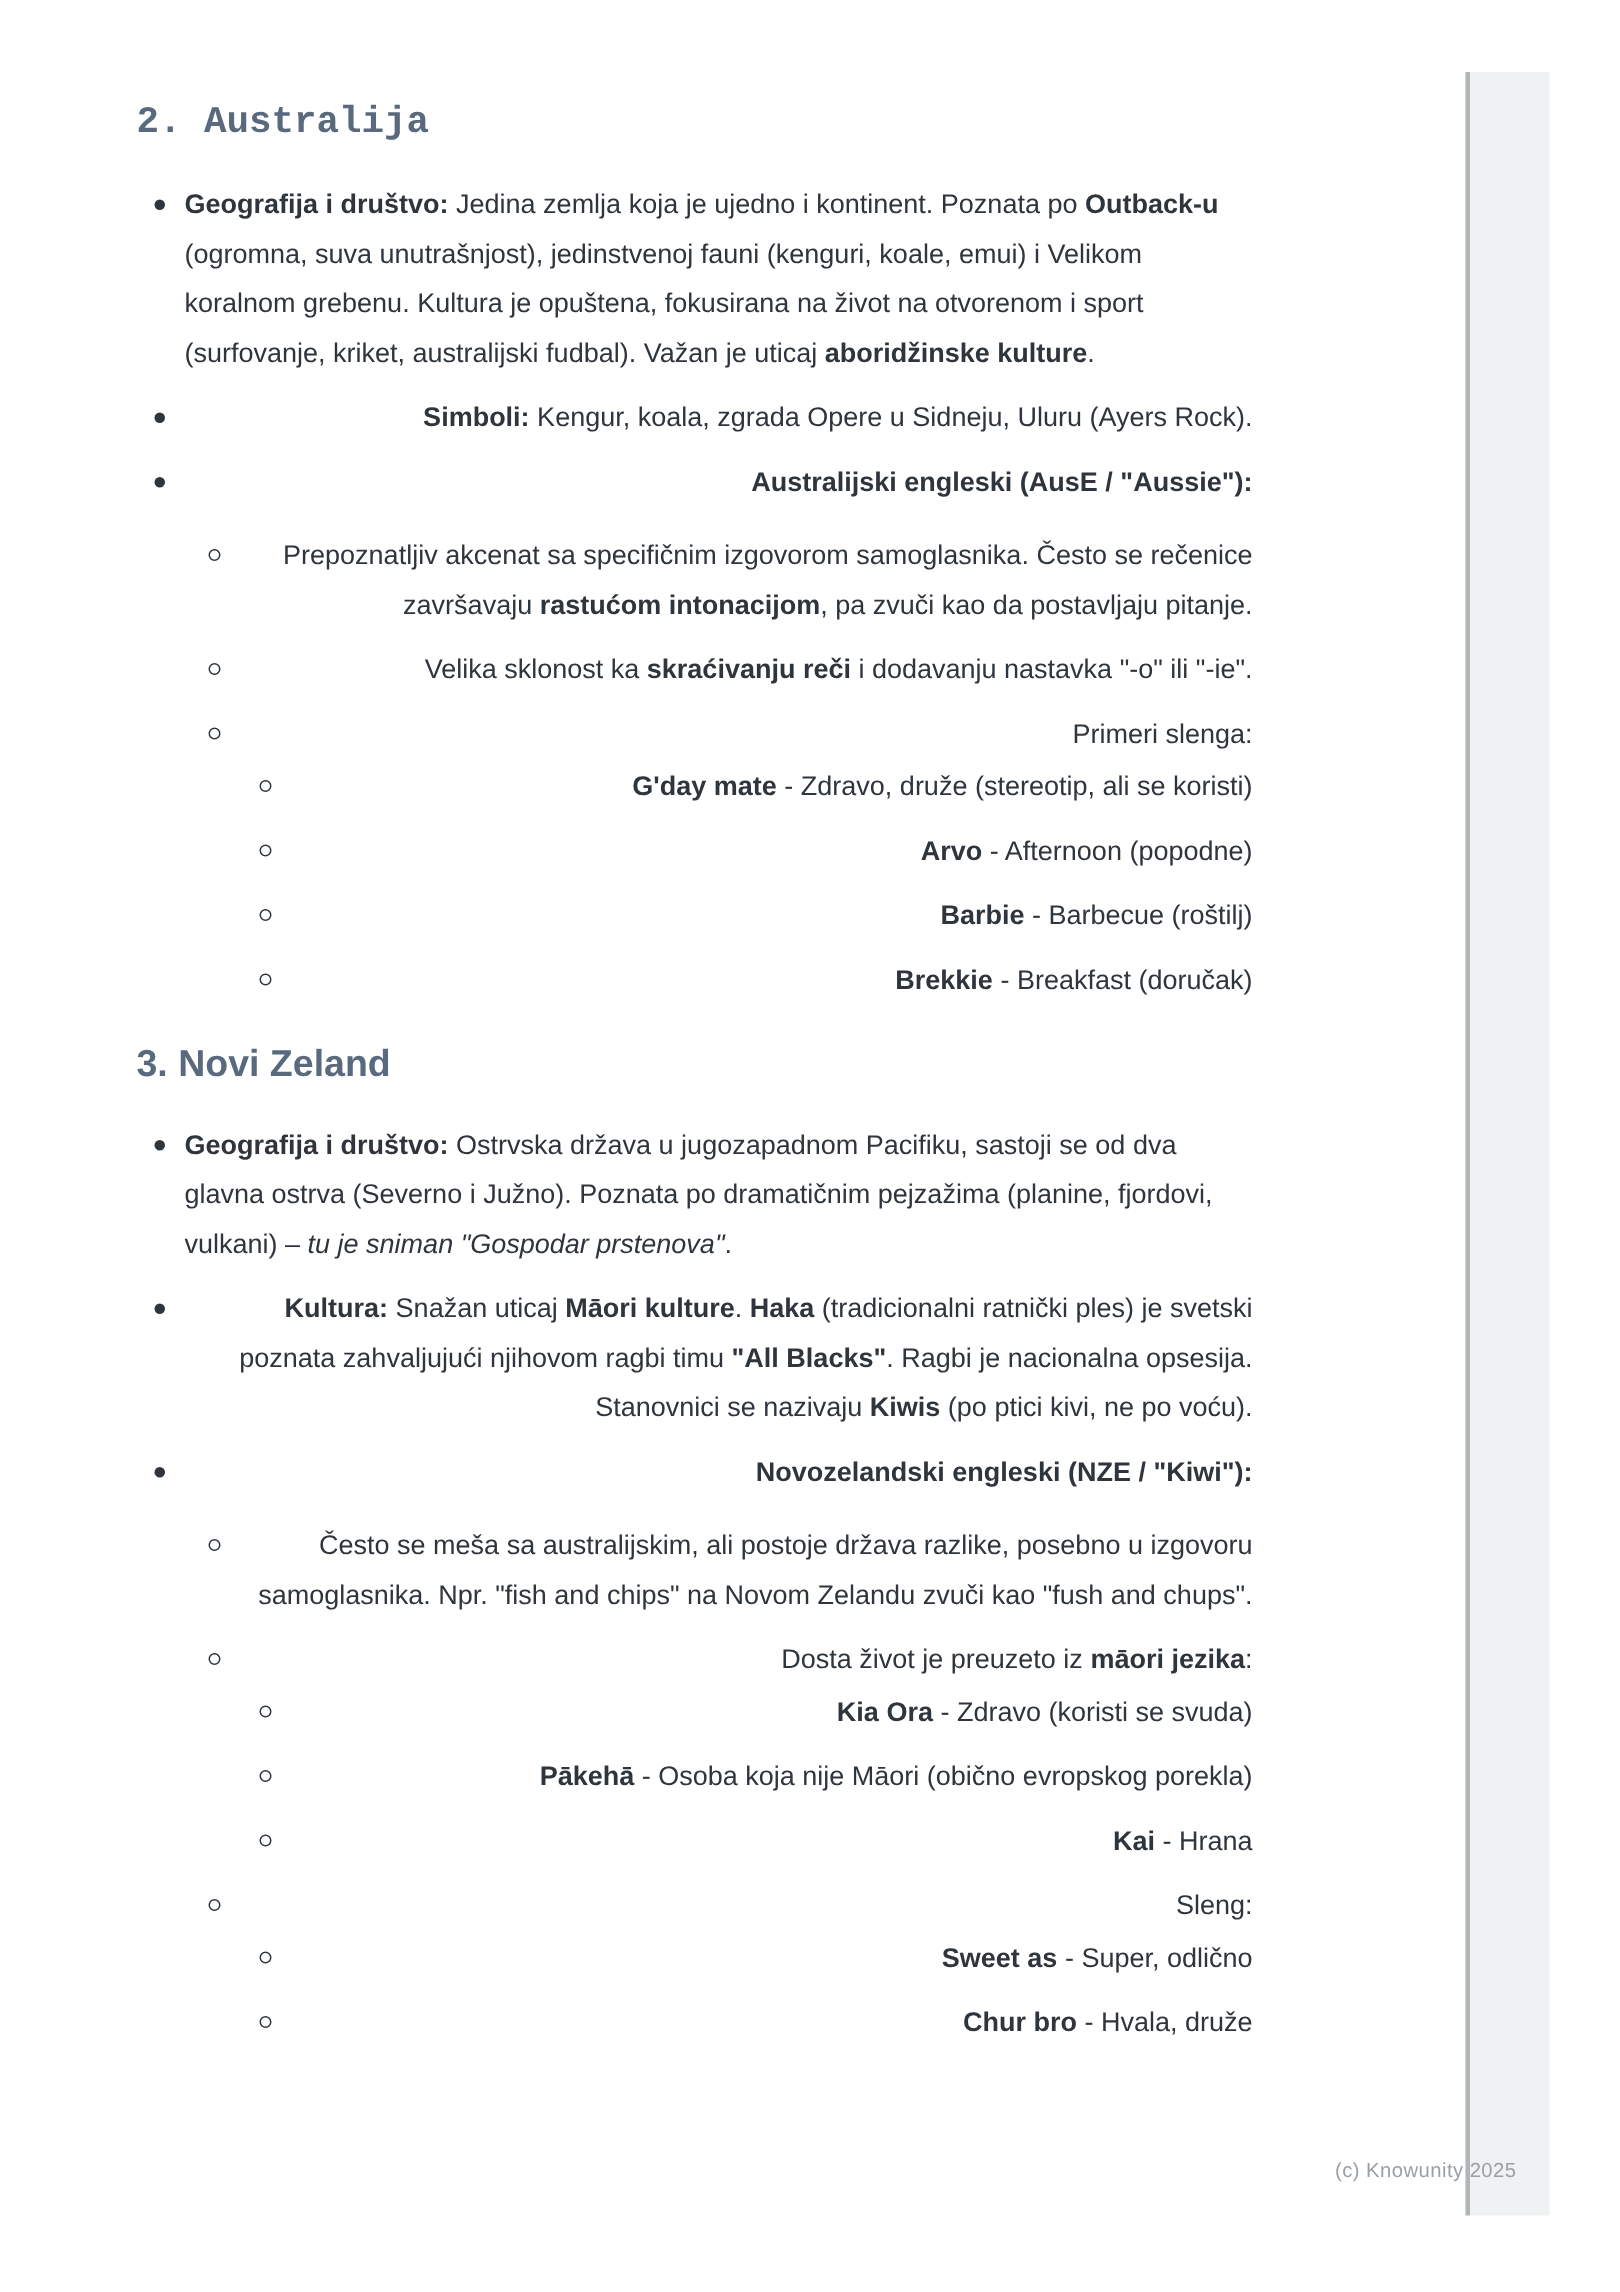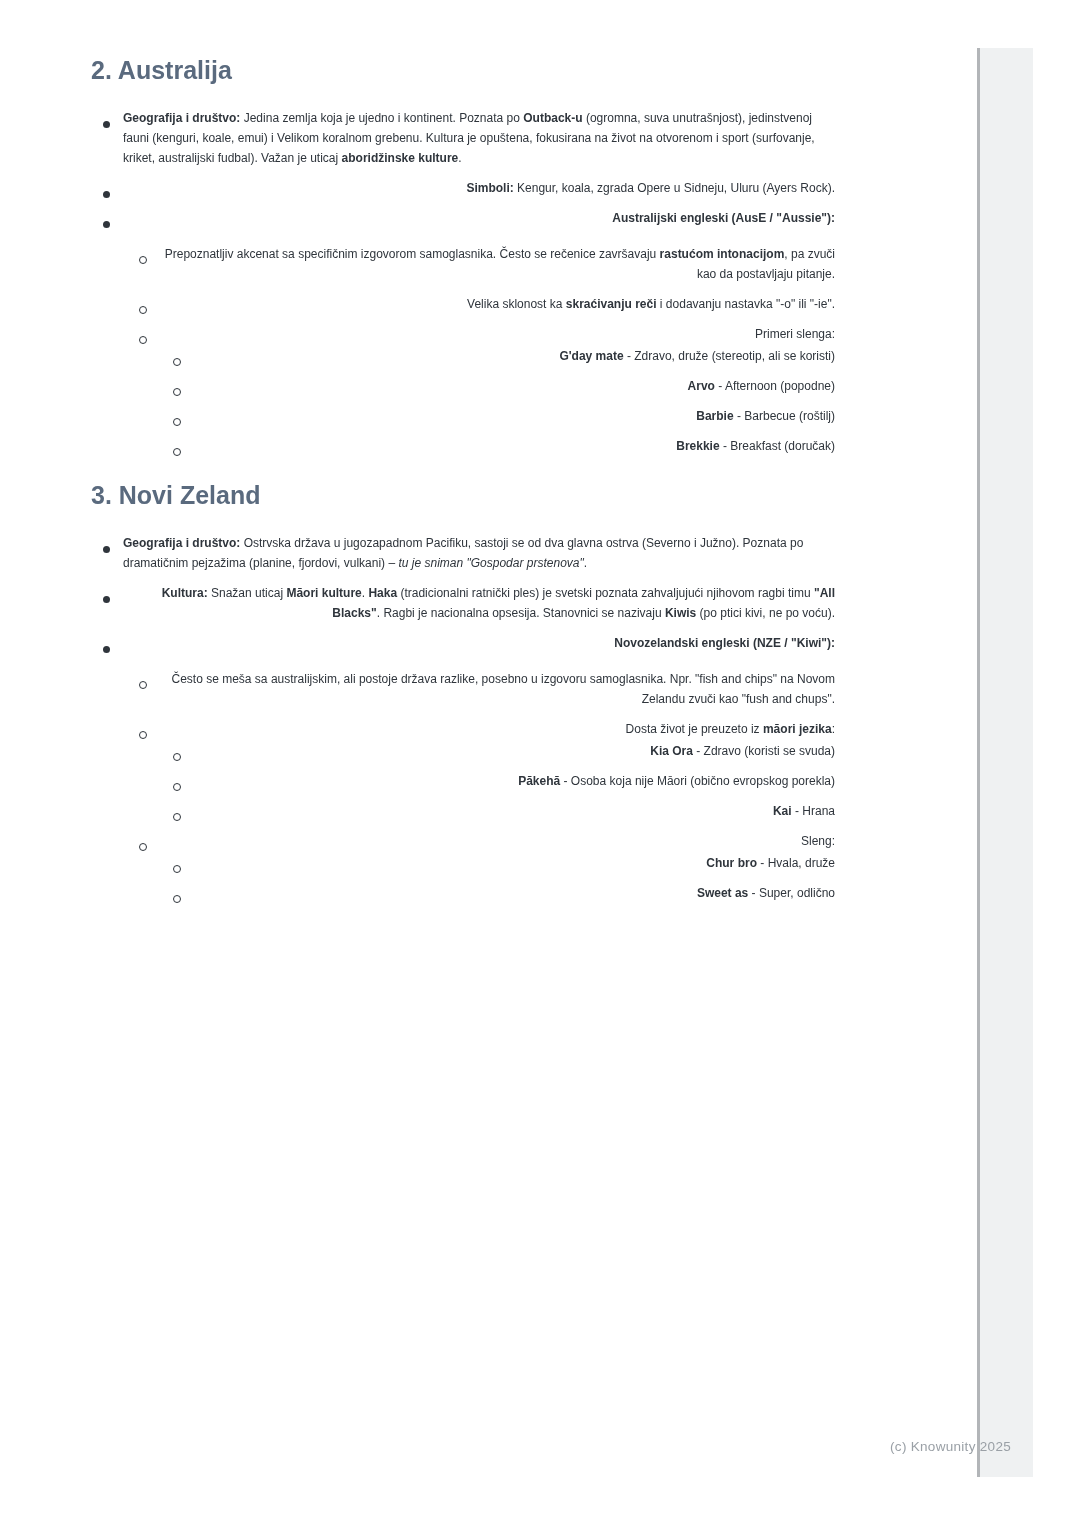--- a/index.html
+++ b/index.html
@@ -21,26 +21,26 @@
     top: 51px;
     width: 744px;
   }
   h2.section-heading {
     font-size: 25px;
     line-height: 30px;
     font-weight: 600;
     color: var(--heading-color, #5a6a7e);
     margin: 24px 0 23px 0;
   }
-  h2.section-heading:first-child { margin-top: 4px; }
+  h2.section-heading:first-child { margin-top: 16px; font-family: Liberation Mono, monospace; }
   ul { list-style: none; margin: 0; padding: 0; }
   li {
     position: relative;
-    font-size: 12px;
-    line-height: 20px;
+    font-size: 18px;
+    line-height: 33px;
   }
   li + li { margin-top: 10px; text-align: right; }
   
   ul.lvl1 > li { padding-left: 32px; }
   ul.lvl1 > li::before {
     content: "";
     position: absolute;
     left: 12px; top: 13px;
     width: 7px; height: 7px;
     border-radius: 50%;
@@ -123,21 +123,21 @@
         <li><span class="b">Geografija i društvo:</span><span> Ostrvska država u jugozapadnom Pacifiku, sastoji se od dva glavna ostrva (Severno i Južno). Poznata po dramatičnim pejzažima (planine, fjordovi, vulkani) – </span><span class="i">tu je sniman "Gospodar prstenova"</span><span>.</span></li>
         <li><span class="b">Kultura:</span><span> Snažan uticaj </span><span class="b">Māori kulture</span><span>. </span><span class="b">Haka</span><span> (tradicionalni ratnički ples) je svetski poznata zahvaljujući njihovom ragbi timu </span><span class="b">"All Blacks"</span><span>. Ragbi je nacionalna opsesija. Stanovnici se nazivaju </span><span class="b">Kiwis</span><span> (po ptici kivi, ne po voću).</span></li>
         <li><span class="b">Novozelandski engleski (NZE / "Kiwi"):</span><ul class="lvl2">
             <li><span>Često se meša sa australijskim, ali postoje država razlike, posebno u izgovoru samoglasnika. Npr. "fish and chips" na Novom Zelandu zvuči kao "fush and chups".</span></li>
             <li><span>Dosta život je preuzeto iz </span><span class="b">māori jezika</span><span>:</span><ul class="lvl3">
                 <li><span class="b">Kia Ora</span><span> - Zdravo (koristi se svuda)</span></li>
                 <li><span class="b">Pākehā</span><span> - Osoba koja nije Māori (obično evropskog porekla)</span></li>
                 <li><span class="b">Kai</span><span> - Hrana</span></li>
               </ul></li>
             <li><span>Sleng:</span><ul class="lvl3">
+                <li><span class="b">Sweet as</span><span> - Super, odlično</span></li>
                 <li><span class="b">Chur bro</span><span> - Hvala, druže</span></li>
-                <li><span class="b">Sweet as</span><span> - Super, odlično</span></li>
               </ul></li>
           </ul></li>
       </ul>
     </div>
   <div class="side-strip"></div>
   <div class="watermark">(c) Knowunity 2025</div>
 </div>
 
 </body></html>

